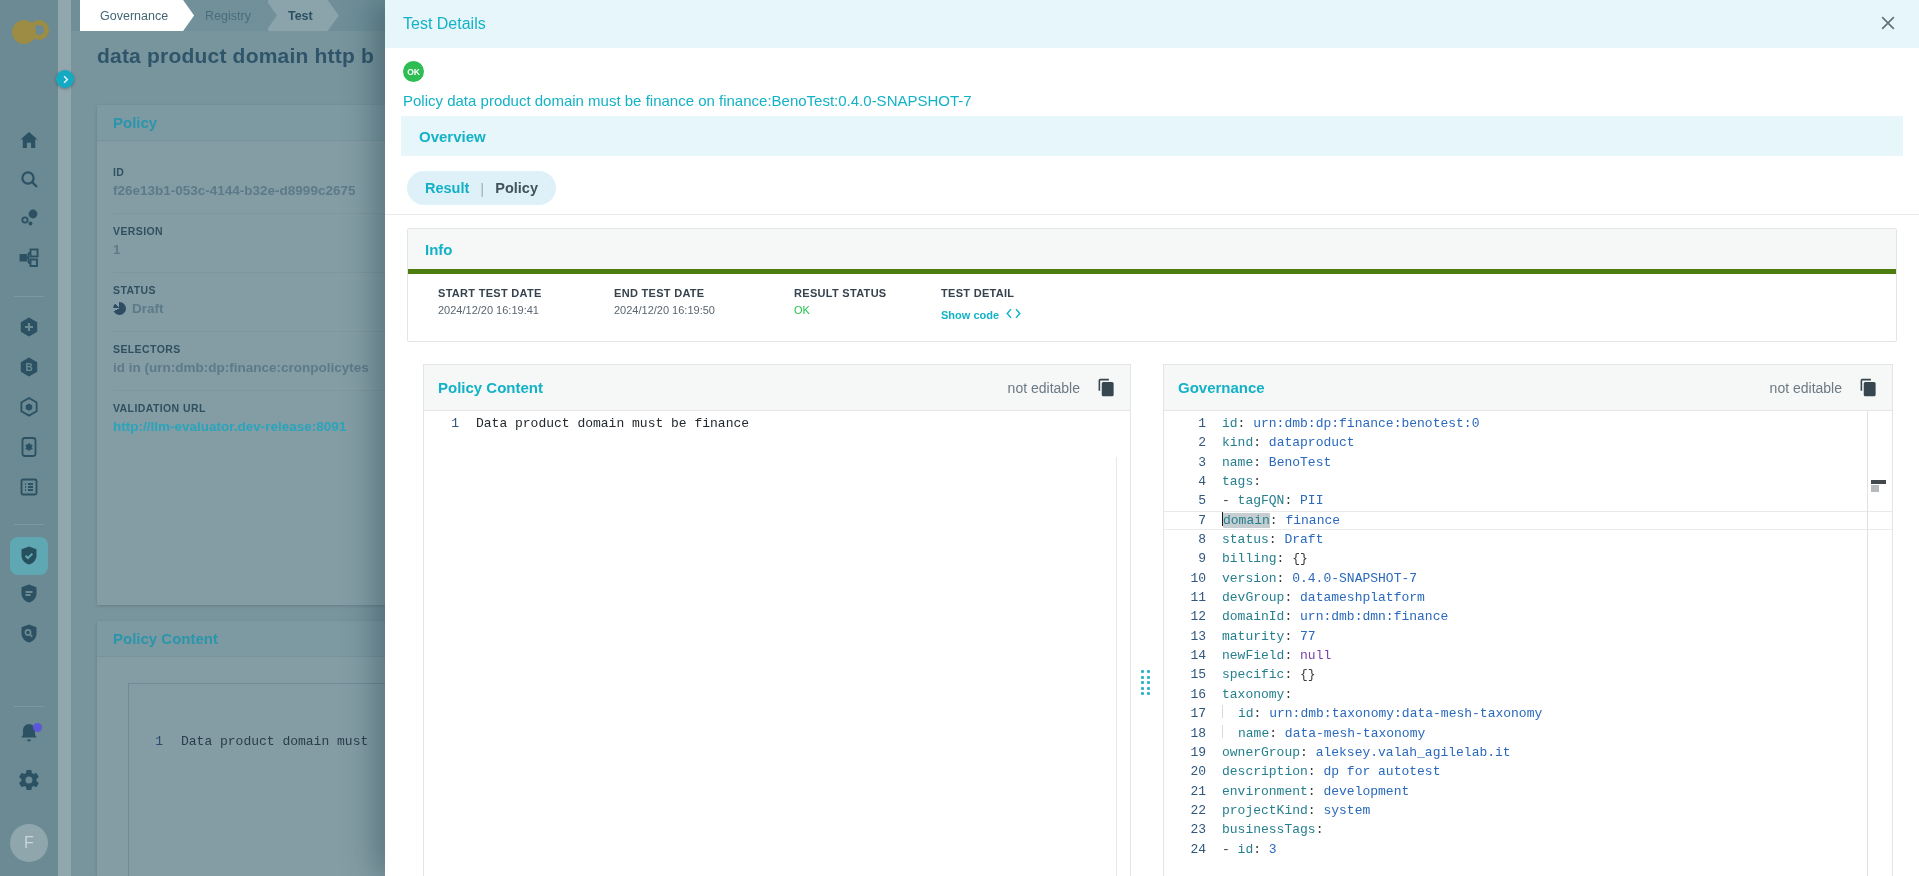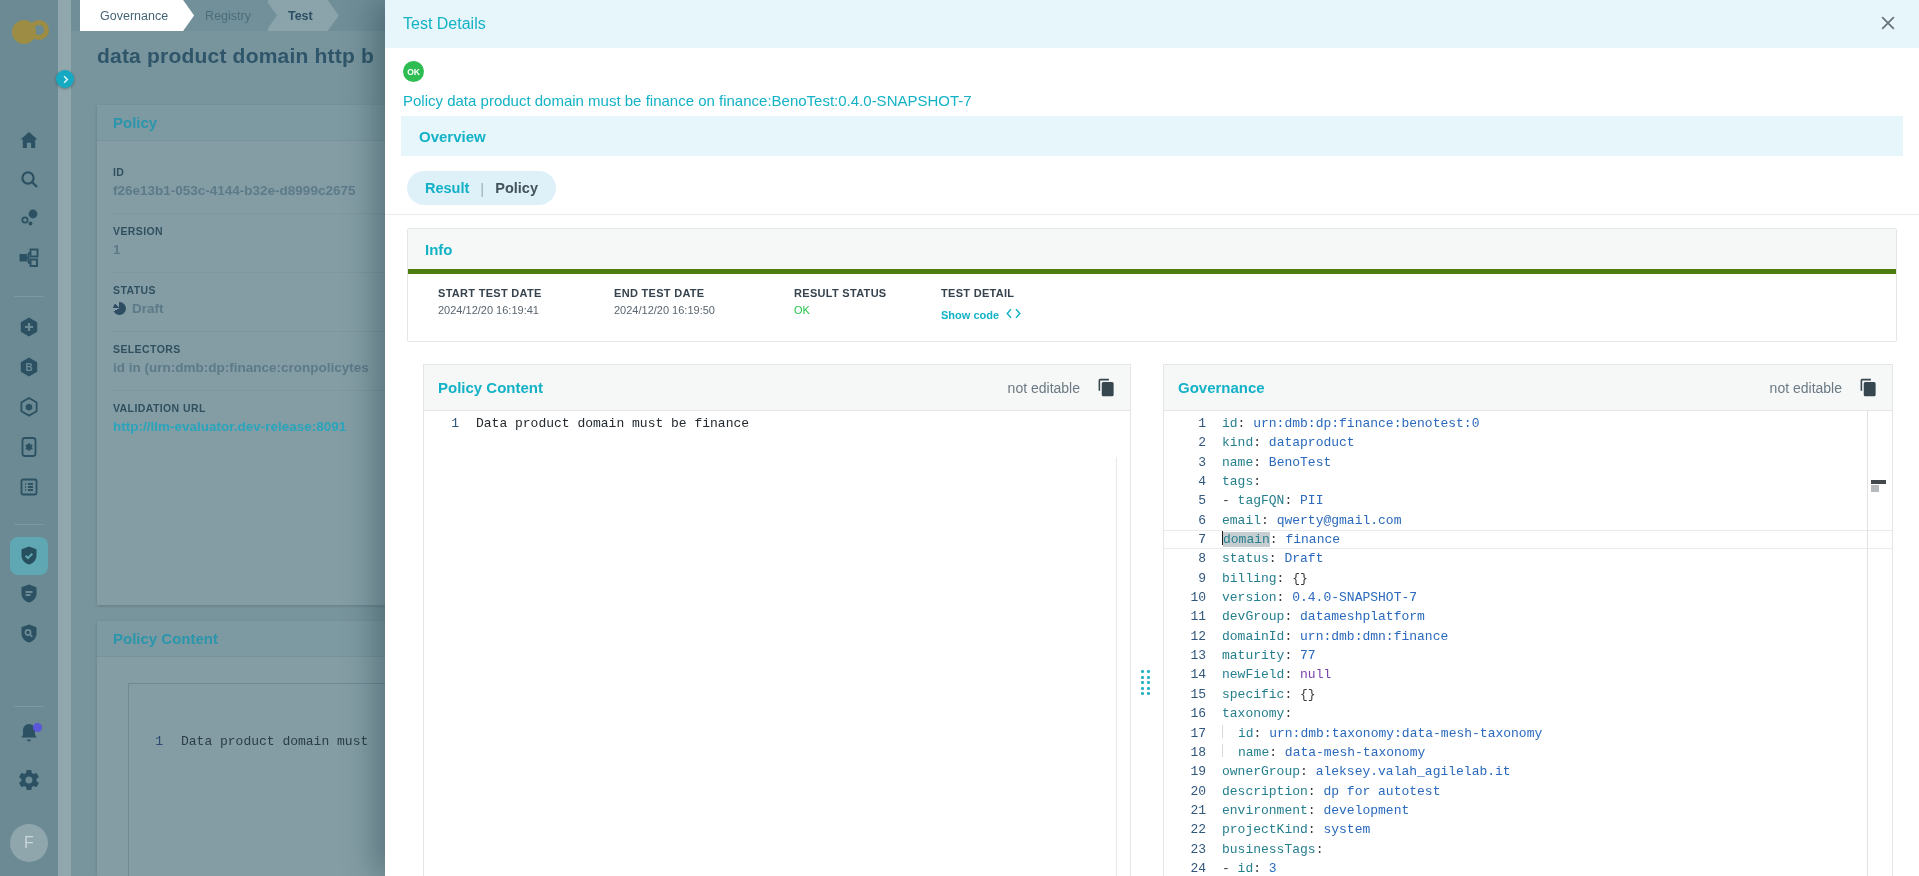--- a/index.html
+++ b/index.html
@@ -380,21 +380,20 @@
       </div>
       <div class="code-area" id="desc-code">
         <div class="scroll-track"></div>
         <div class="scroll-mark"></div>
         <div class="scroll-thumb"></div>
       <div class="cm-line"><span class="ln">1</span><span class="tk-k">id</span><span class="tk-p">: </span><span class="tk-v">urn:dmb:dp:finance:benotest:0</span></div>
           <div class="cm-line"><span class="ln">2</span><span class="tk-k">kind</span><span class="tk-p">: </span><span class="tk-v">dataproduct</span></div>
           <div class="cm-line"><span class="ln">3</span><span class="tk-k">name</span><span class="tk-p">: </span><span class="tk-v">BenoTest</span></div>
           <div class="cm-line"><span class="ln">4</span><span class="tk-k">tags</span><span class="tk-p">:</span></div>
           <div class="cm-line"><span class="ln">5</span><span class="tk-p">- </span><span class="tk-k">tagFQN</span><span class="tk-p">: </span><span class="tk-v">PII</span></div>
-          <div class="cm-line"><span class="ln">6</span><span class="tk-k">email</span><span class="tk-p">: </span><span class="tk-v">qwerty@gmail.com</span></div>
           <div class="cm-line active"><span class="ln">7</span><span class="cursor"></span><span class="tk-k tk-sel">domain</span><span class="tk-p">: </span><span class="tk-v">finance</span></div>
           <div class="cm-line"><span class="ln">8</span><span class="tk-k">status</span><span class="tk-p">: </span><span class="tk-v">Draft</span></div>
           <div class="cm-line"><span class="ln">9</span><span class="tk-k">billing</span><span class="tk-p">: {}</span></div>
           <div class="cm-line"><span class="ln">10</span><span class="tk-k">version</span><span class="tk-p">: </span><span class="tk-v">0.4.0-SNAPSHOT-7</span></div>
           <div class="cm-line"><span class="ln">11</span><span class="tk-k">devGroup</span><span class="tk-p">: </span><span class="tk-v">datameshplatform</span></div>
           <div class="cm-line"><span class="ln">12</span><span class="tk-k">domainId</span><span class="tk-p">: </span><span class="tk-v">urn:dmb:dmn:finance</span></div>
           <div class="cm-line"><span class="ln">13</span><span class="tk-k">maturity</span><span class="tk-p">: </span><span class="tk-v">77</span></div>
           <div class="cm-line"><span class="ln">14</span><span class="tk-k">newField</span><span class="tk-p">: </span><span class="tk-n">null</span></div>
           <div class="cm-line"><span class="ln">15</span><span class="tk-k">specific</span><span class="tk-p">: {}</span></div>
           <div class="cm-line"><span class="ln">16</span><span class="tk-k">taxonomy</span><span class="tk-p">:</span></div>

